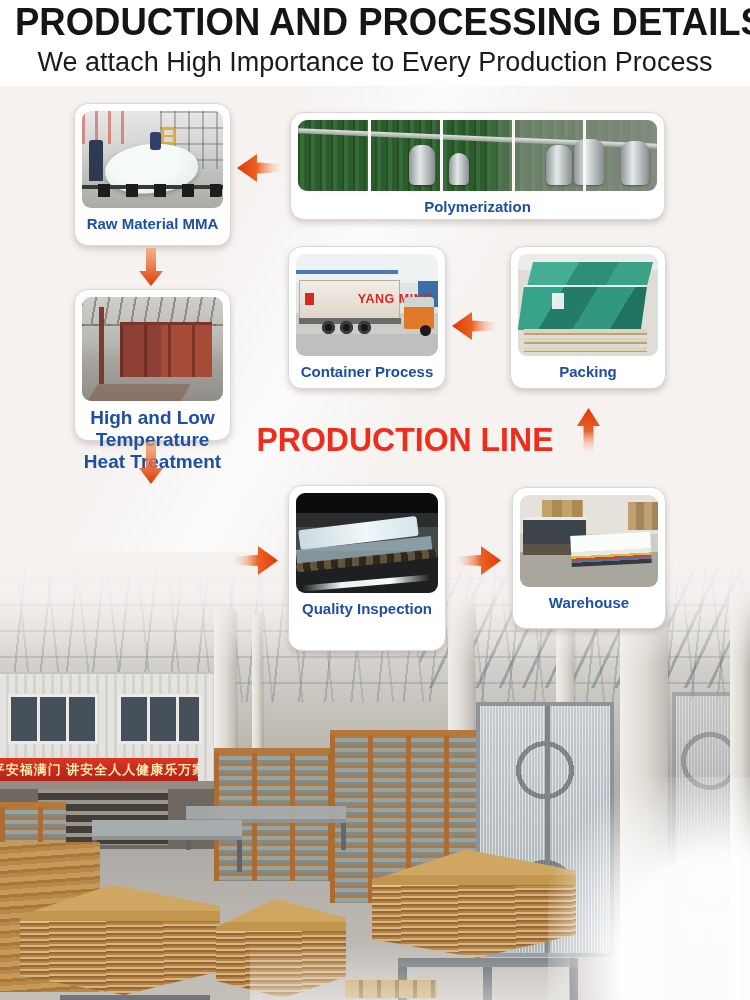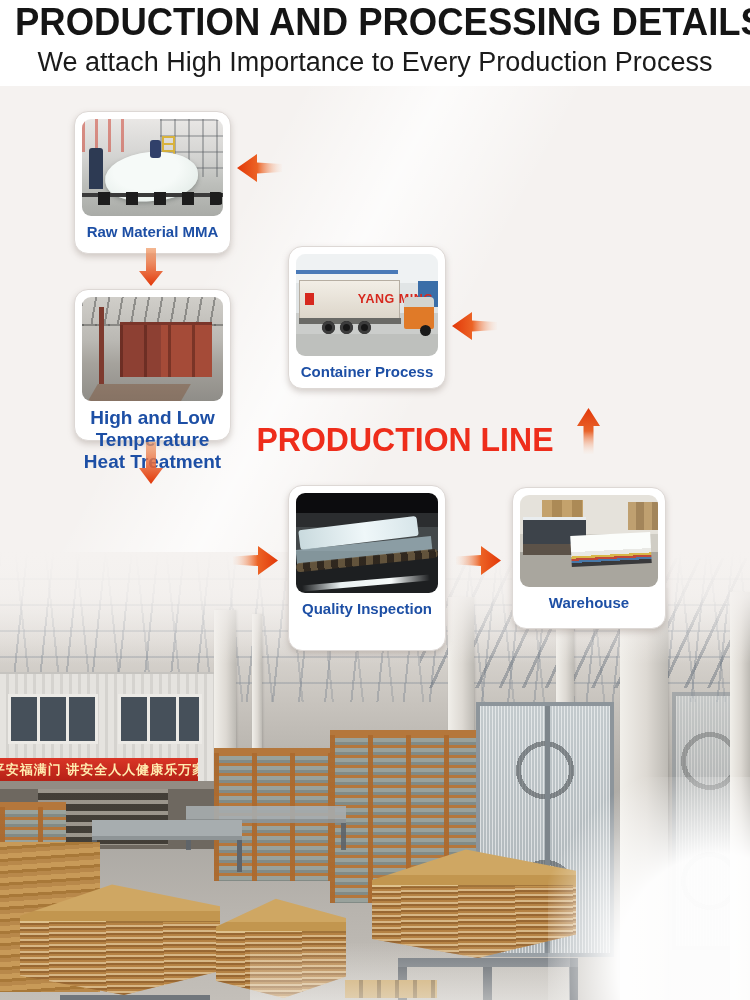--- a/index.html
+++ b/index.html
@@ -18,21 +18,21 @@
   .flow-bg{position:absolute;left:0;top:86px;width:750px;height:490px;
            background:linear-gradient(118deg, rgba(255,255,255,0) 30%, rgba(255,255,255,.75) 44%, rgba(255,255,255,0) 58%),#f5f2f0;}
 
   .card{position:absolute;background:#ffffff;border:1px solid #ddd8d5;border-radius:14px;
         box-shadow:0 3px 6px rgba(140,125,118,.35);padding:7px;box-sizing:border-box;z-index:3;}
   .photo{position:relative;width:100%;border-radius:9px;overflow:hidden;}
   .lbl{color:#1d4fa5;font-weight:700;text-align:center;line-height:1.15;}
   .lbl-1{font-size:15px;margin-top:7px;}
   .lbl-2{font-size:19px;margin-top:6px;}
 
-  .card-raw{left:74px;top:111px;width:157px;height:143px;}
+  .card-raw{left:74px;top:103px;width:157px;height:143px;}
   .card-poly{left:290px;top:112px;width:375px;height:108px;}
   .card-heat{left:74px;top:289px;width:157px;height:152px;}
   .card-container{left:288px;top:246px;width:158px;height:143px;}
   .card-packing{left:510px;top:246px;width:156px;height:143px;}
   .card-cryst{left:74px;top:487px;width:157px;height:148px;}
   .card-qi{left:288px;top:485px;width:158px;height:166px;}
   .card-wh{left:512px;top:487px;width:154px;height:142px;}
 
   .prod-line{position:absolute;left:252px;top:421px;width:300px;text-align:center;z-index:3;
              font-size:33px;font-weight:800;color:#ee2d1b;letter-spacing:0;white-space:nowrap;
@@ -277,20 +277,35 @@
       <div class="p1-ladder"></div>
       <div class="p1-worker"></div>
       <div class="p1-sheet"></div>
       <div class="p1-worker2"></div>
       <div class="p1-shaft"></div>
       <div class="p1-knobs"></div>
     </div>
     <div class="lbl lbl-1">Raw Material MMA</div>
   </div>
 
+  <div class="card card-poly">
+    <div class="photo ph-poly">
+      <div class="p2-pipe"></div>
+      <div class="p2-tank p2-t1"></div>
+      <div class="p2-tank p2-t2"></div>
+      <div class="p2-tank p2-t3"></div>
+      <div class="p2-tank p2-t4"></div>
+      <div class="p2-tank p2-t5"></div>
+      <div class="p2-div p2-d1"></div>
+      <div class="p2-div p2-d2"></div>
+      <div class="p2-div p2-d3"></div>
+      <div class="p2-div p2-d4"></div>
+    </div>
+    <div class="lbl lbl-1">Polymerization</div>
+  </div>
 
   <div class="card card-heat">
     <div class="photo ph-heat">
       <div class="p3-roof"></div>
       <div class="p3-post"></div>
       <div class="p3-oven"></div>
       <div class="p3-floor"></div>
     </div>
     <div class="lbl lbl-2">
       <div>High and Low Temperature</div>
@@ -309,20 +324,29 @@
       <div class="p4-chassis"></div>
       <div class="p4-wheel p4-w1"></div>
       <div class="p4-wheel p4-w2"></div>
       <div class="p4-wheel p4-w3"></div>
       <div class="p4-fork"></div>
       <div class="p4-forkwheel"></div>
     </div>
     <div class="lbl lbl-1">Container Process</div>
   </div>
 
+  <div class="card card-packing">
+    <div class="photo ph-pack">
+      <div class="p5-tarp-back"></div>
+      <div class="p5-tarp-front"></div>
+      <div class="p5-label"></div>
+      <div class="p5-crate"></div>
+    </div>
+    <div class="lbl lbl-1">Packing</div>
+  </div>
 
 
   <div class="card card-qi">
     <div class="photo ph-qi">
       <div class="p7-sheet1"></div>
       <div class="p7-sheet2"></div>
       <div class="p7-rollers"></div>
       <div class="p7-streak"></div>
     </div>
     <div class="lbl lbl-1">Quality Inspection</div>

